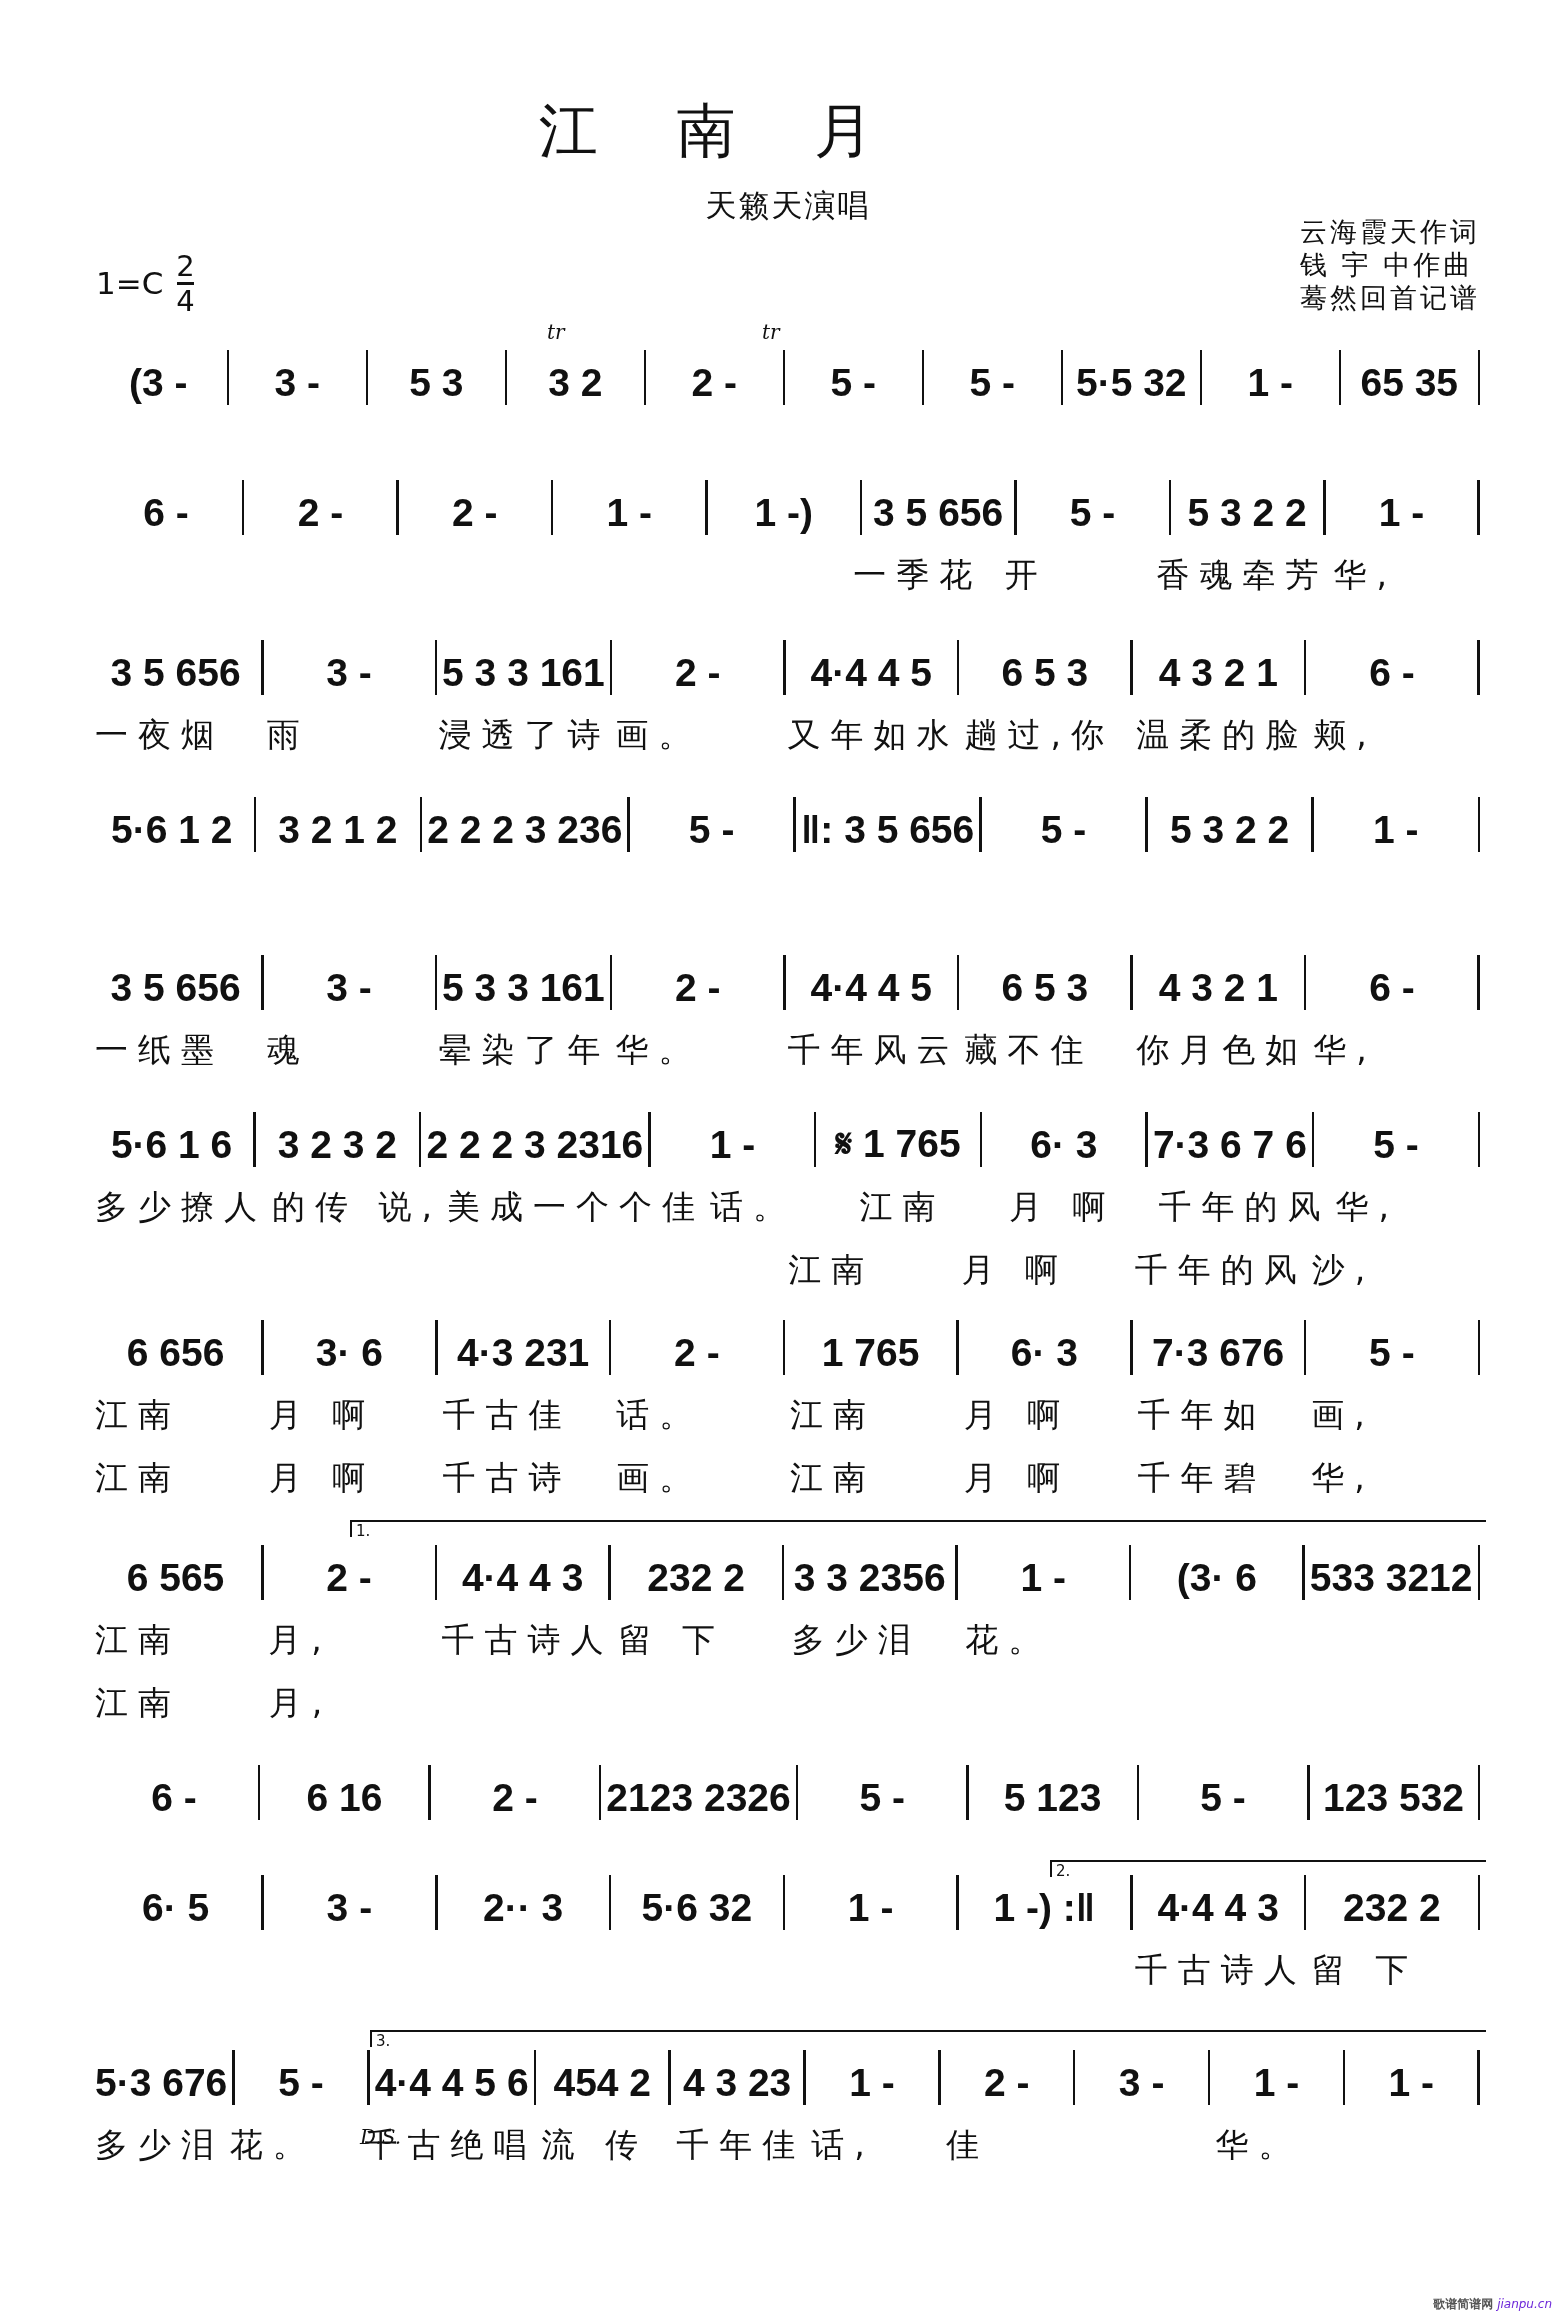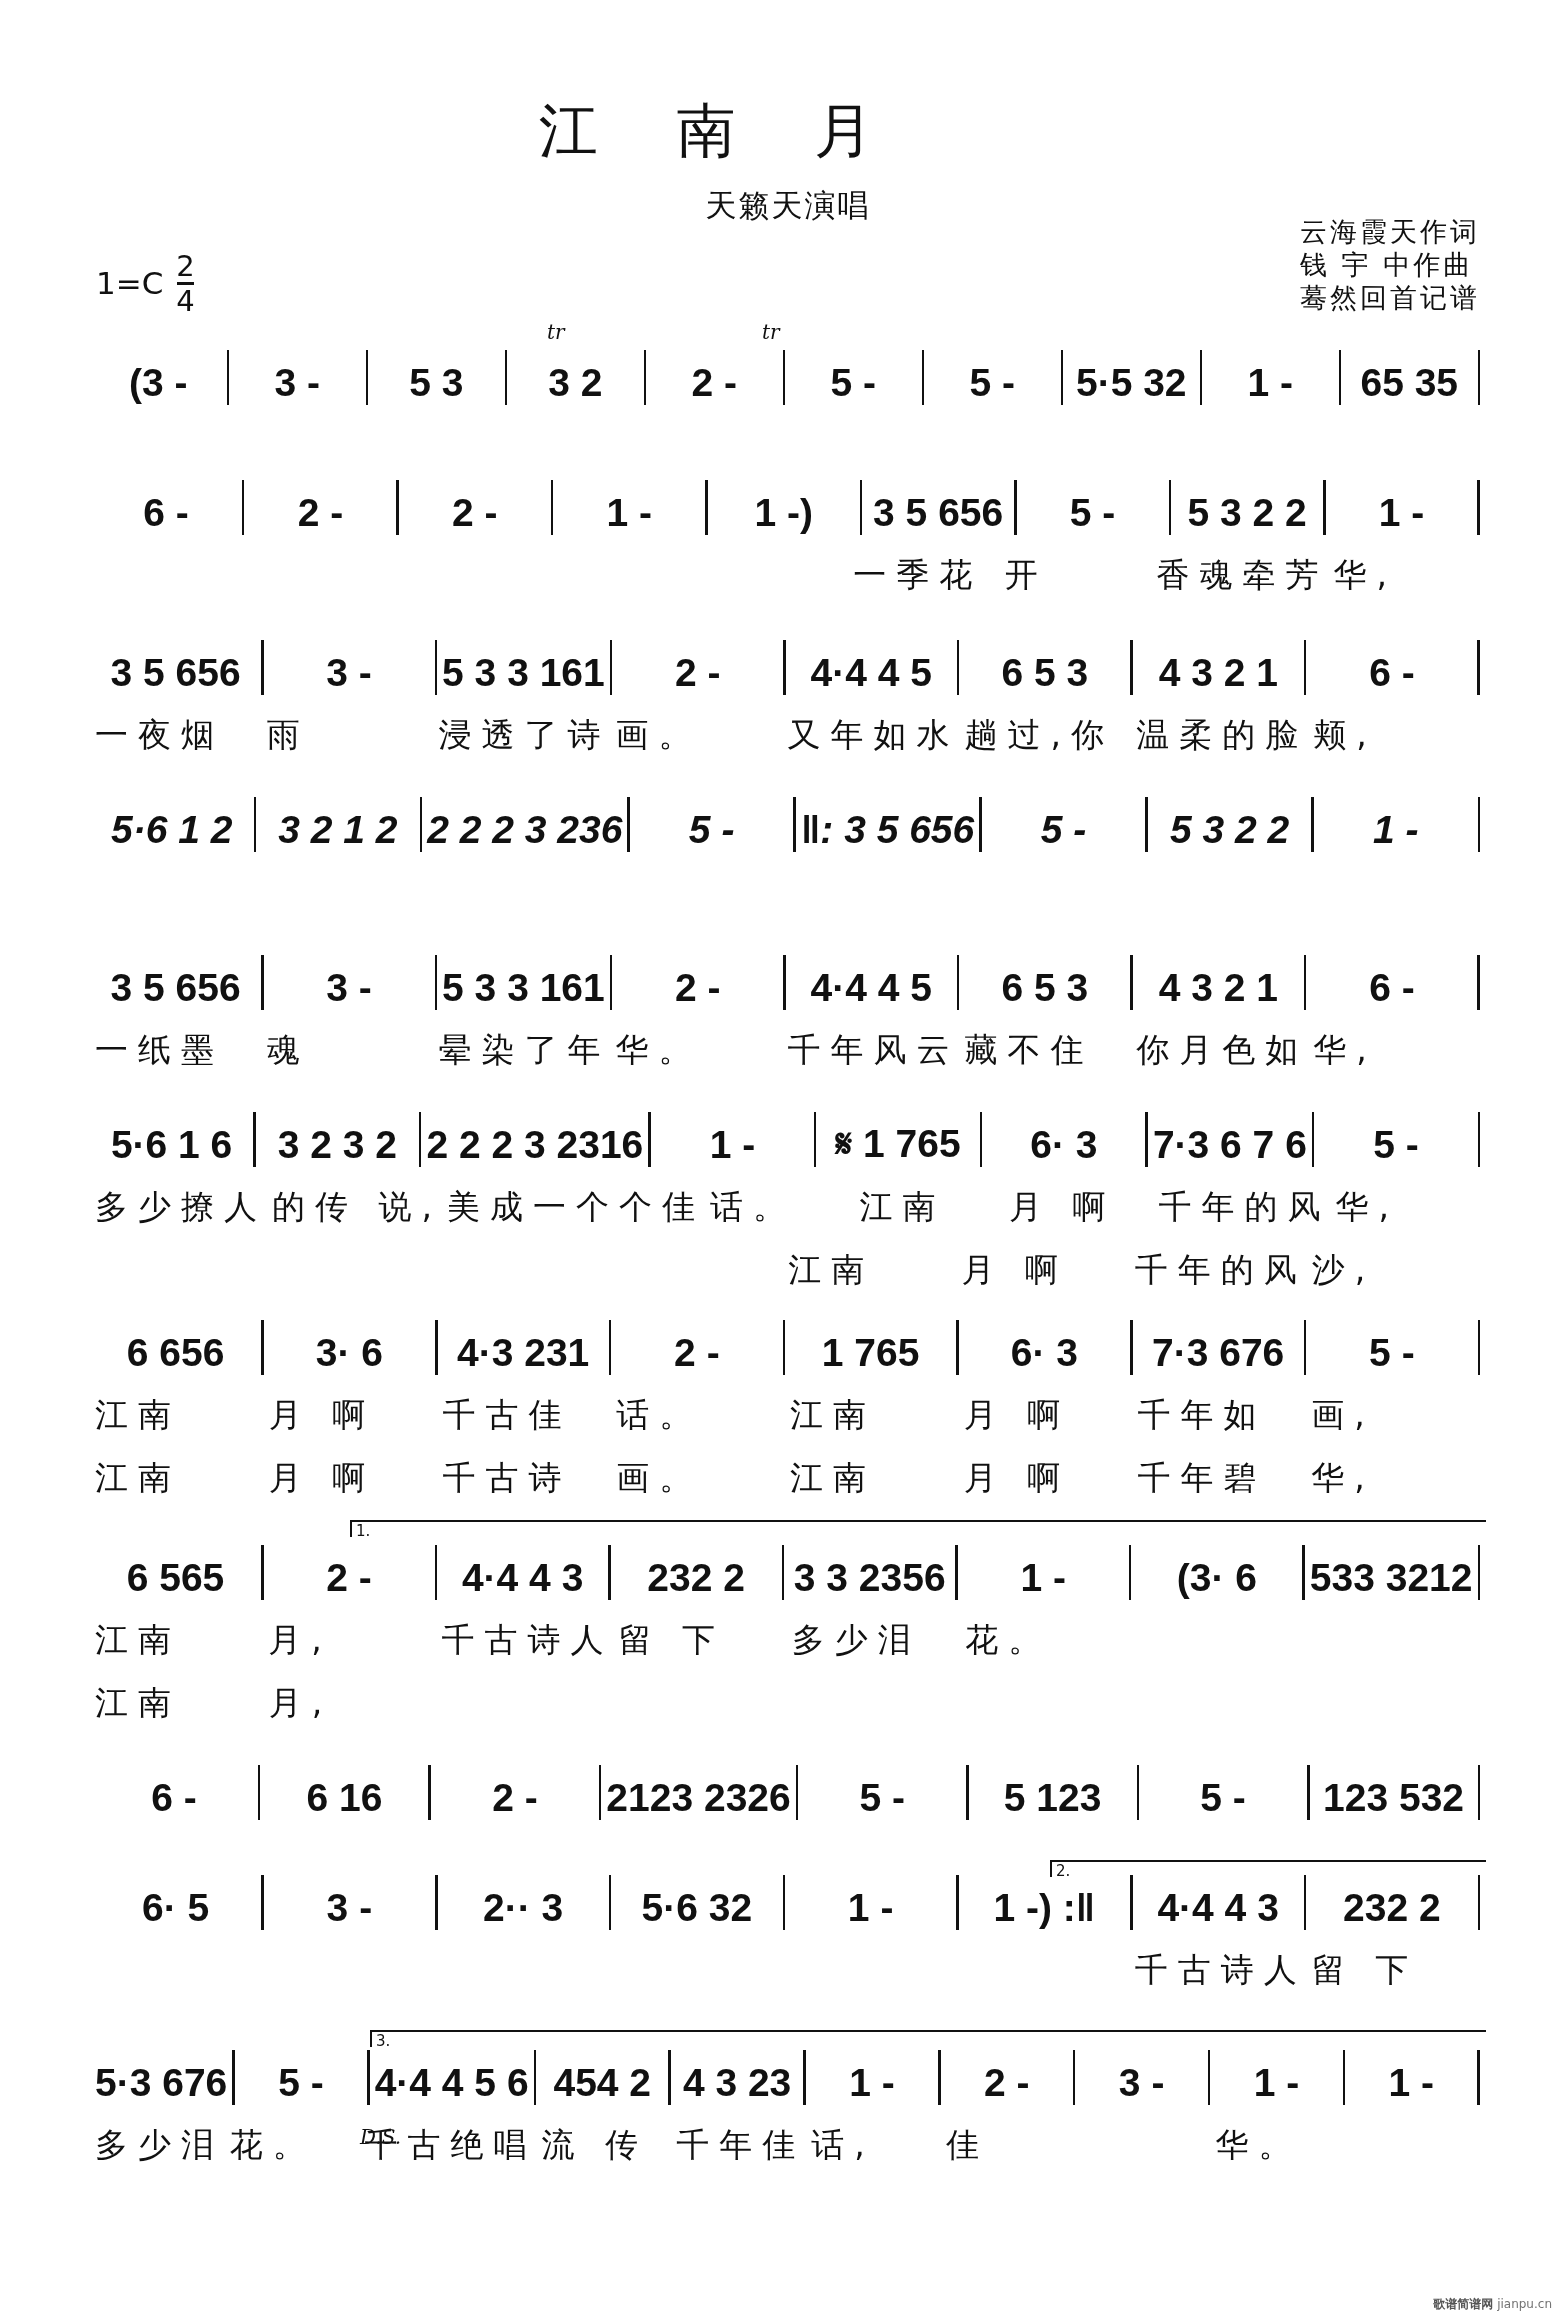--- a/index.html
+++ b/index.html
@@ -16,21 +16,21 @@
   .row { position:absolute; left:90px; width:1390px; }
   .notes { display:flex; align-items:flex-end; height:55px; font-family:"Liberation Sans Narrow","Liberation Sans", sans-serif;
            font-weight:bold; font-size:39px; white-space:nowrap; }
   .measure { flex:1; display:flex; justify-content:space-around; align-items:flex-end; padding:0 5px; position:relative; }
   .barline { width:2.5px; height:55px; background:#111; flex:none; }
   .lyrics { display:flex; font-size:33px; letter-spacing:10px; margin-top:18px; white-space:nowrap; }
   .lyric-cell { flex:1; padding-left:5px; }
   .ending { position:absolute; border-top:2.5px solid #111; border-left:2px solid #111; height:15px; font-size:15px; padding-left:4px; }
   .mark { position:absolute; font-family:"DejaVu Serif", serif; font-style:italic; font-size:20px; }
   .watermark { position:absolute; right:10px; bottom:6px; font-size:12px; color:#555; }
-  .watermark span { color:#737373; }
+  .watermark span { color:#6d28d9;font-style:italic; }
 </style>
 </head>
 <body>
 
 <div class="title">江 南 月</div>
 <div class="singer">天籁天演唱</div>
 <div class="credits">
   <div>云海霞天作词</div>
   <div>钱 宇 中作曲</div>
   <div>蓦然回首记谱</div>
@@ -127,21 +127,21 @@
         <span class="lyric-cell">一夜烟</span>
         <span class="lyric-cell">雨</span>
         <span class="lyric-cell">浸透了诗</span>
         <span class="lyric-cell">画。</span>
         <span class="lyric-cell">又年如水</span>
         <span class="lyric-cell">趟过,你</span>
         <span class="lyric-cell">温柔的脸</span>
         <span class="lyric-cell">颊,</span>
       </div>
     </div>
-    <div class="row" style="top: 797px; font-style: italic;">
+    <div class="row" style="top: 797px;">
       <div class="notes">
         <div class="measure">5·6 1 2</div>
         <div class="barline"></div>
         <div class="measure">3 2 1 2</div>
         <div class="barline"></div>
         <div class="measure">2 2 2 3 236</div>
         <div class="barline"></div>
         <div class="measure">5 -</div>
         <div class="barline"></div>
         <div class="measure">‖: 3 5 656</div>

